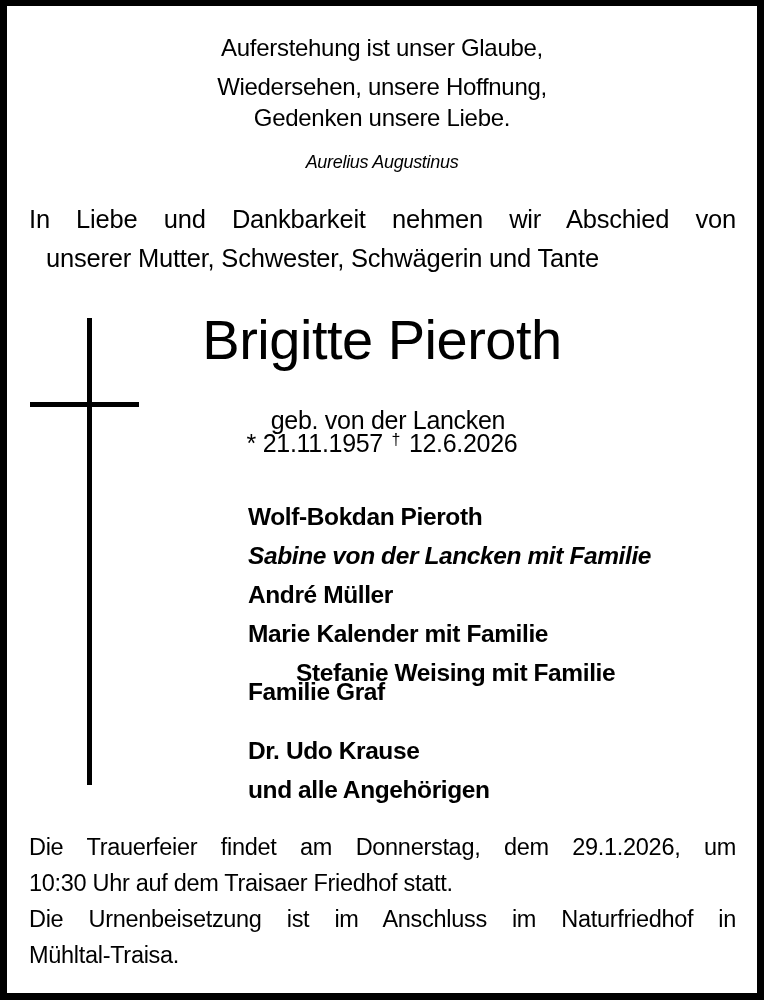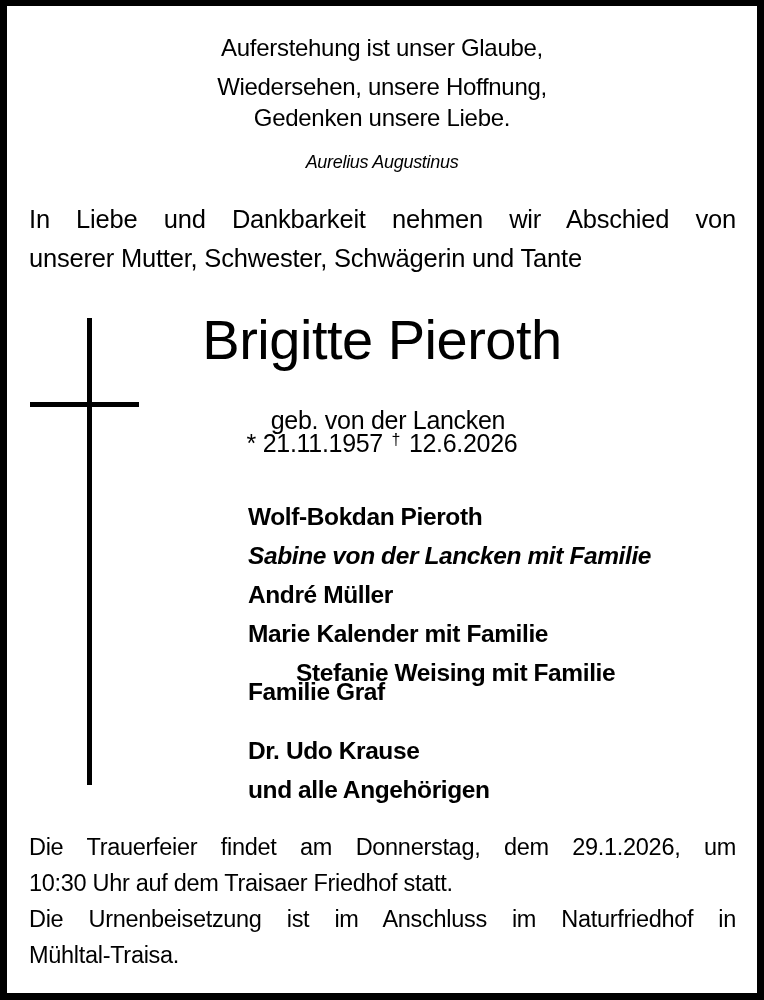--- a/index.html
+++ b/index.html
@@ -10,21 +10,21 @@
     border-width: 6px 7px 7px 7px; background: #fff;
   }
   .txt {
     position: absolute; font-family: "Liberation Sans", sans-serif; color: #000;
     white-space: nowrap; line-height: 1; margin: 0;
   }
   .center { left: 0; width: 764px; text-align: center; }
   .quote { font-size: 24px; letter-spacing: -0.3px; }
   .author { font-size: 18px; font-style: italic; letter-spacing: -0.3px; }
   .intro { font-size: 25.5px; letter-spacing: -0.2px; left: 29px; width: 707px; text-align: justify; text-align-last: justify; }
-  .intro.last { text-align-last: left; }
+  .intro.last { text-align-last: left; margin-left: 17px; }
   .name { font-size: 56px; letter-spacing: -0.5px; }
   .sub { font-size: 25px; letter-spacing: -0.3px; }
   .dagger { font-size: 16px; position: relative; top: -7px; padding: 0 2px; }
   .mourner { font-size: 24.5px; font-weight: bold; left: 248px; letter-spacing: -0.4px; }
   .info { font-size: 23.5px; letter-spacing: -0.3px; left: 29px; width: 707px; text-align: justify; text-align-last: justify; }
   .info.last { text-align-last: left; }
   .cross-v { position: absolute; left: 87px; top: 318px; width: 5px; height: 467px; background: #000; }
   .cross-h { position: absolute; left: 30px; top: 402px; width: 109px; height: 5px; background: #000; }
 </style>
 </head>

